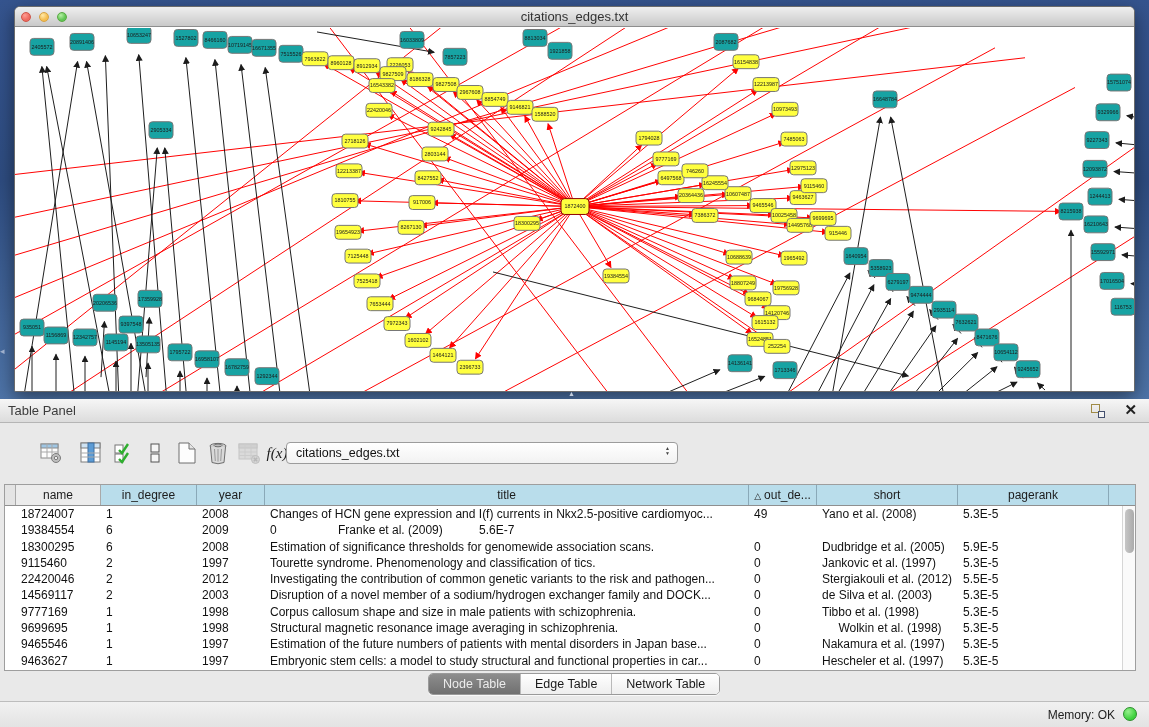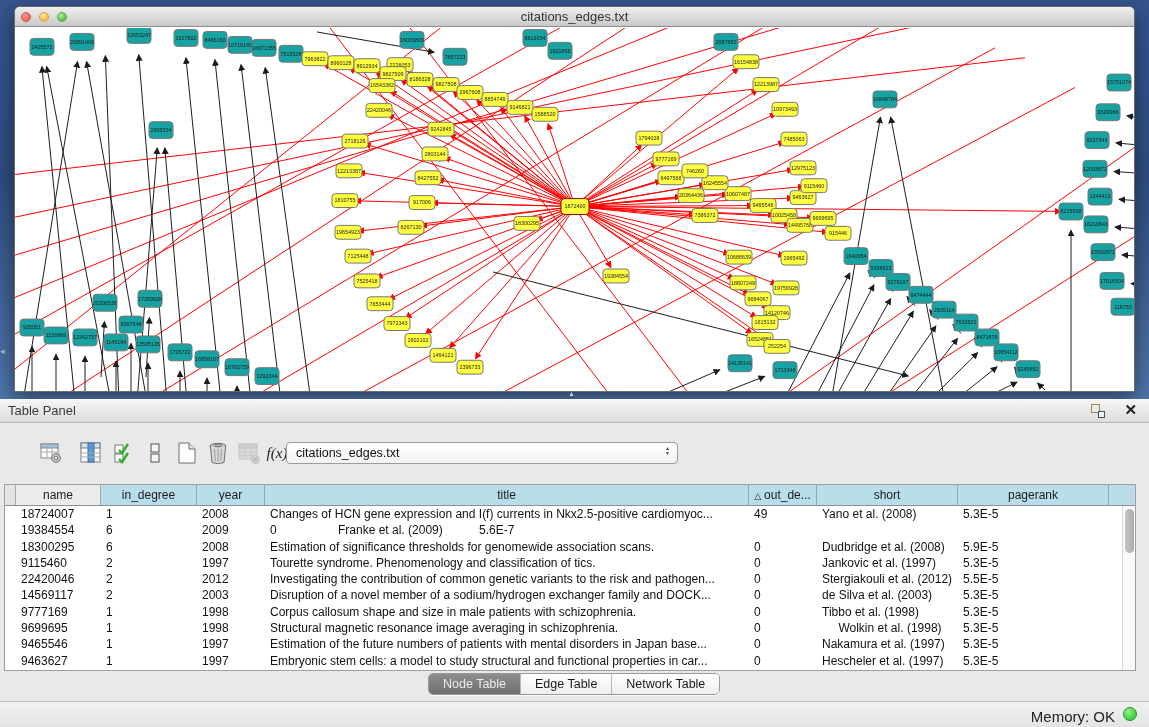--- a/index.html
+++ b/index.html
@@ -70,21 +70,21 @@
     border:1px solid #9a9a9a; border-radius:5px; overflow:hidden;
     background:#fff; box-shadow:0 1px 0 rgba(255,255,255,.7); }
   .tab { font-size:12.5px; line-height:21px; padding:0 14px; color:#1a1a1a;
     background:linear-gradient(#ffffff,#eeeeee); border-right:1px solid #b9b9b9; }
   .tab:last-child { border-right:none; }
   .tab.selected { background:linear-gradient(#8d8d8d,#707070); color:#ececec; }
 
   
   .statusbar { position:absolute; left:0; top:701px; width:1149px; height:26px;
     background:linear-gradient(#f1f1f1,#e3e3e3); border-top:1px solid #bdbdbd; }
-  .mem { position:absolute; right:34px; top:6px; font-size:15px; color:#222; }
+  .mem { position:absolute; right:34px; top:6px; font-size:12px; color:#222; }
   .mem-dot { position:absolute; right:12px; top:5px; width:14px; height:14px; border-radius:50%;
     background:radial-gradient(circle at 35% 30%,#96f08c,#3fd23f 65%); border:1px solid #2a8f2a; }
 </style>
 </head>
 <body>
 
 <div class="desktop">
   <div class="net-window">
     <div class="titlebar">
       <div class="traffic">
@@ -576,21 +576,21 @@
           <div class="td" style="width: 141px;">Franke et al. (2009)</div>
           <div class="td" style="width: 151px;">5.6E-7</div>
         </div>
         <div class="tr">
           <div class="td" style="width: 11px; padding: 0px;"></div>
           <div class="td" style="width: 85px;">18300295</div>
           <div class="td" style="width: 96px;">6</div>
           <div class="td" style="width: 68px;">2008</div>
           <div class="td" style="width: 484px;">Estimation of significance thresholds for genomewide association scans.</div>
           <div class="td" style="width: 68px;">0</div>
-          <div class="td" style="width: 141px;">Dudbridge et al. (2008)</div>
+          <div class="td" style="width: 141px;">Dudbridge et al. (2005)</div>
           <div class="td" style="width: 151px;">5.9E-5</div>
         </div>
         <div class="tr">
           <div class="td" style="width: 11px; padding: 0px;"></div>
           <div class="td" style="width: 85px;">9115460</div>
           <div class="td" style="width: 96px;">2</div>
           <div class="td" style="width: 68px;">1997</div>
           <div class="td" style="width: 484px;">Tourette syndrome. Phenomenology and classification of tics.</div>
           <div class="td" style="width: 68px;">0</div>
           <div class="td" style="width: 141px;">Jankovic et al. (1997)</div>

